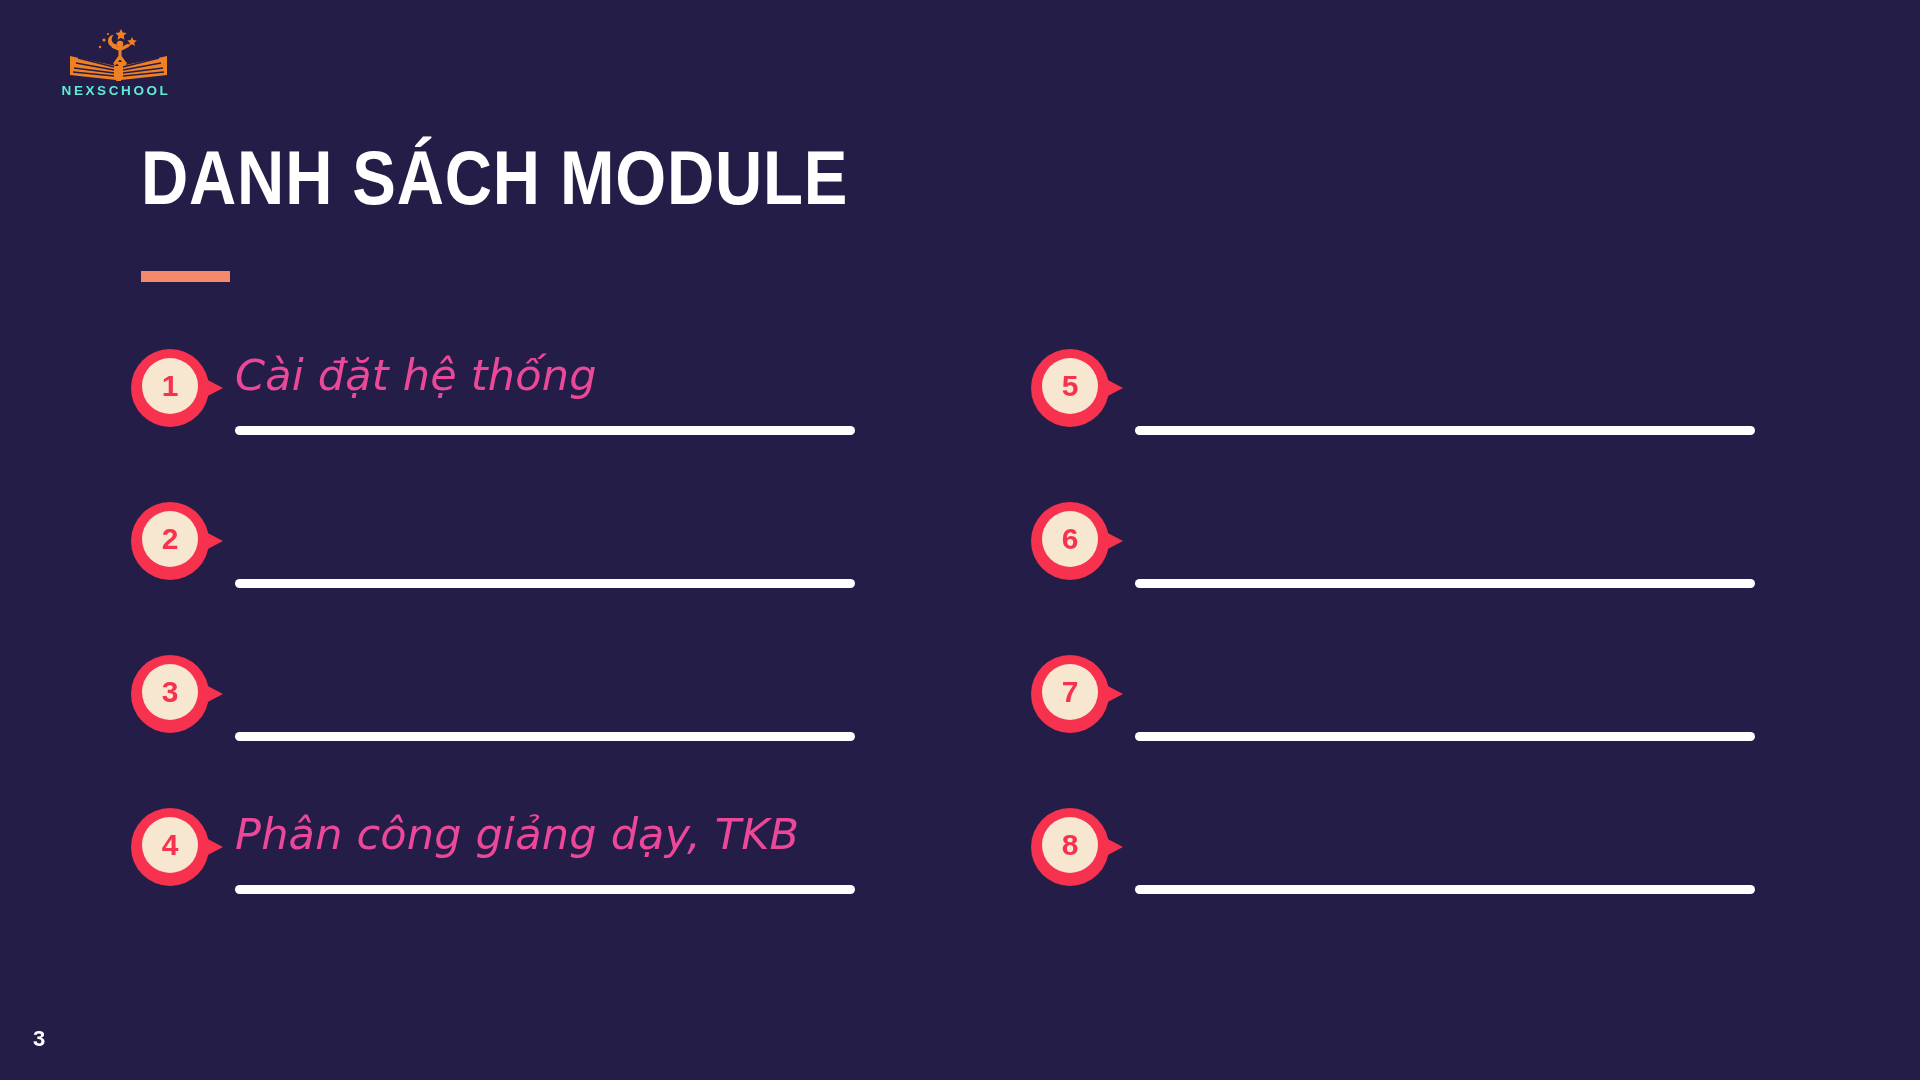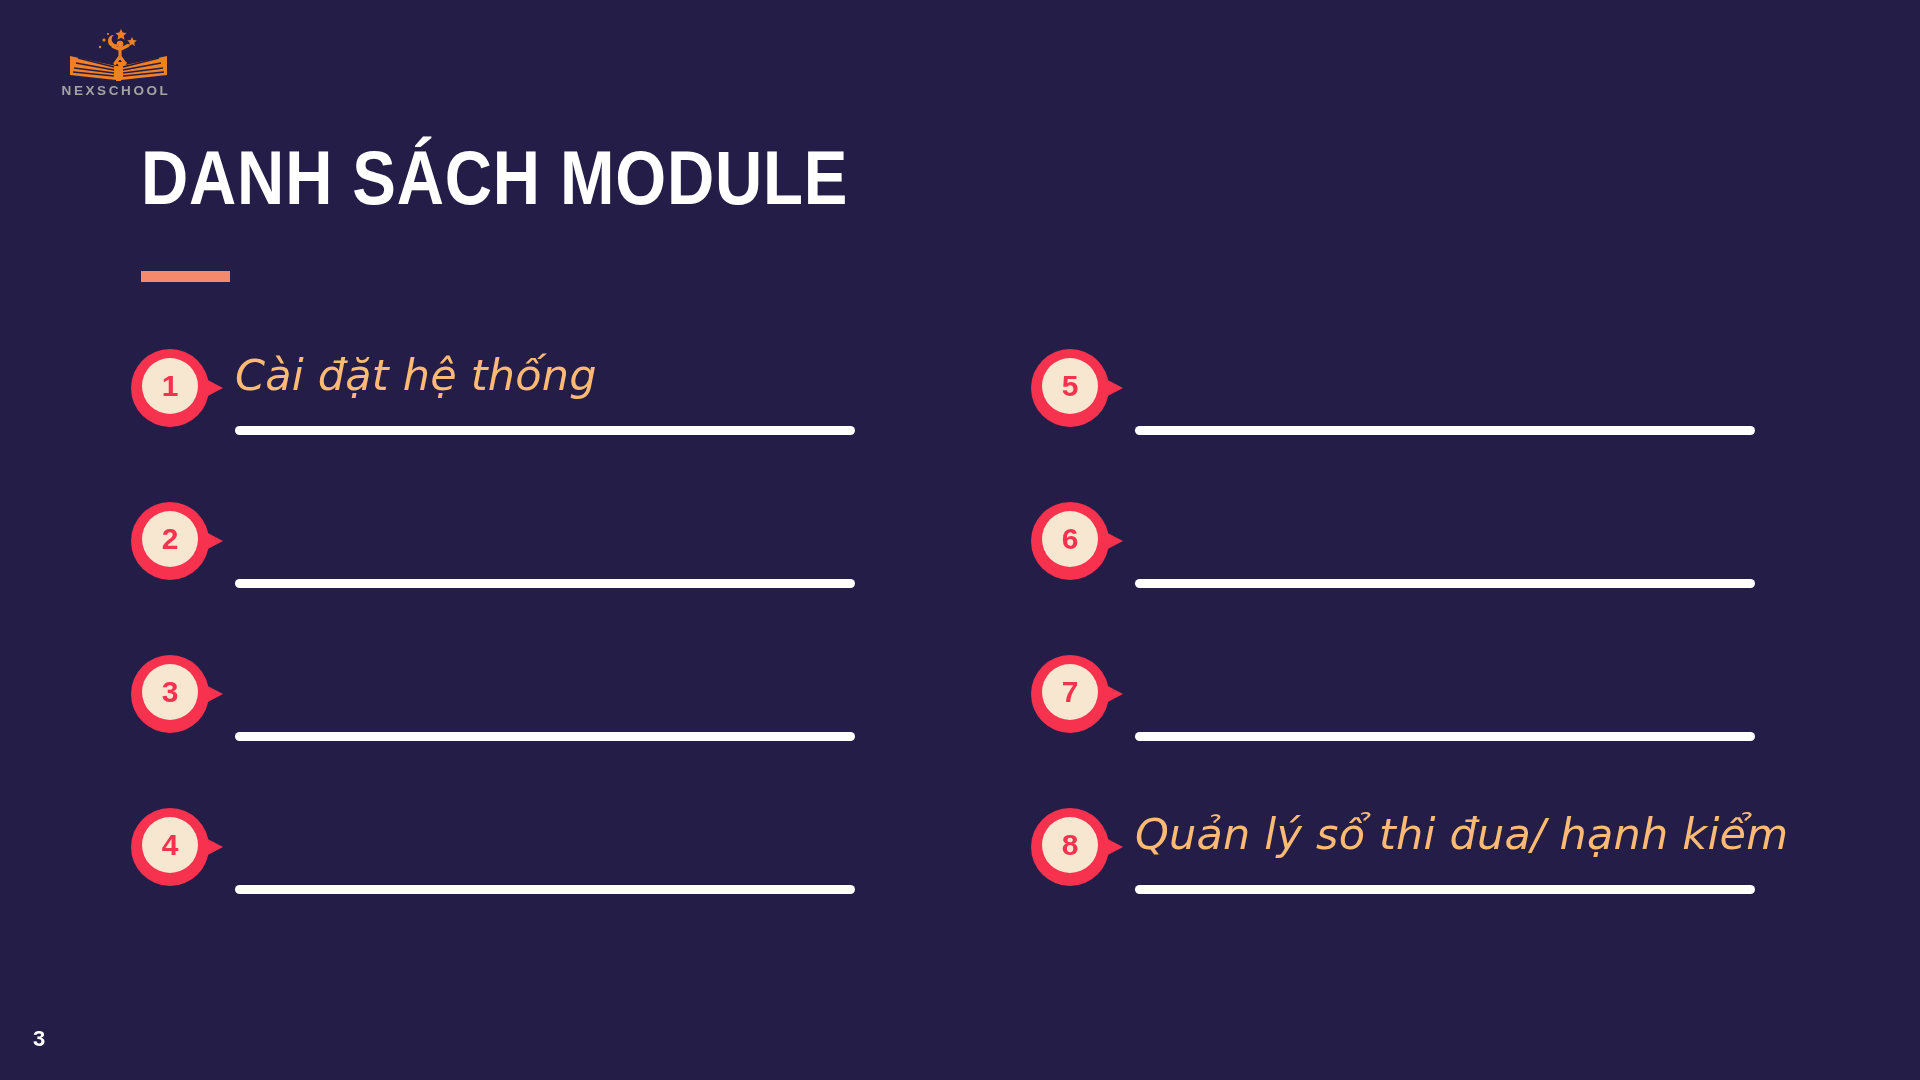--- a/index.html
+++ b/index.html
@@ -37,21 +37,21 @@
     top: 0;
     width: 104px;
     height: 58px;
   }
   .logo-word {
     position: absolute;
     left: 0;
     top: 57px;
     width: 140px;
     text-align: center;
-    color: #a3a3a3;
+    color: #5eead4;
     font-size: 13.5px;
     font-weight: bold;
     letter-spacing: 2.6px;
     font-family: "Liberation Sans", sans-serif;
     white-space: nowrap;
   }
 
   
   .title {
     position: absolute;
@@ -141,21 +141,21 @@
     font-weight: bold;
     font-family: "Liberation Sans", sans-serif;
     line-height: 1;
   }
 
   
   .item-label {
     position: absolute;
     left: 104px;
     top: 8px;
-    color: #fdba74;
+    color: #ec4899;
     font-size: 43px;
     font-style: italic;
     font-weight: 300;
     font-family: "DejaVu Sans", sans-serif;
     letter-spacing: 0.2px;
     white-space: nowrap;
     line-height: 1.3;
   }
   .item-rule {
     position: absolute;
@@ -263,20 +263,21 @@
     </div>
 
     <div class="item col-left row-4">
       <div class="pin">
         <div class="pin-tip"></div>
         <div class="pin-body"></div>
         <div class="pin-inner">
             <span class="pin-num">4</span>
           </div>
       </div>
+      <div class="item-label">Phân công giảng dạy, TKB</div>
       <div class="item-rule"></div>
     </div>
 
     <div class="item col-right row-1">
       <div class="pin">
         <div class="pin-tip"></div>
         <div class="pin-body"></div>
         <div class="pin-inner">
             <span class="pin-num">5</span>
           </div>
@@ -307,21 +308,20 @@
     </div>
 
     <div class="item col-right row-4">
       <div class="pin">
         <div class="pin-tip"></div>
         <div class="pin-body"></div>
         <div class="pin-inner">
             <span class="pin-num">8</span>
           </div>
       </div>
-      <div class="item-label">Quản lý sổ thi đua/ hạnh kiểm</div>
       <div class="item-rule"></div>
     </div>
 
   </div>
 
   <div class="page-num">3</div>
 
 </div>
 
 </body></html>

